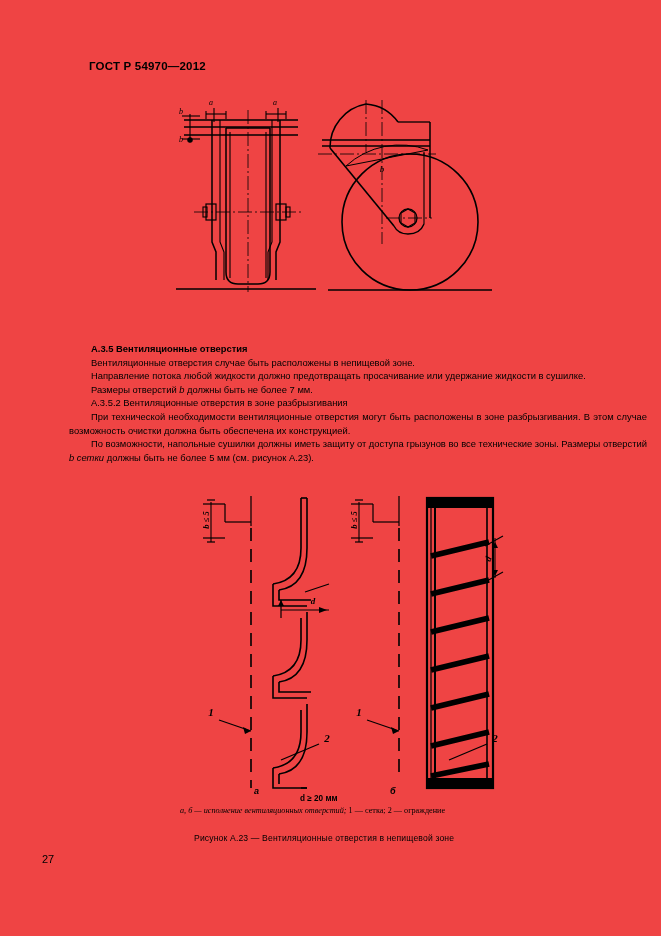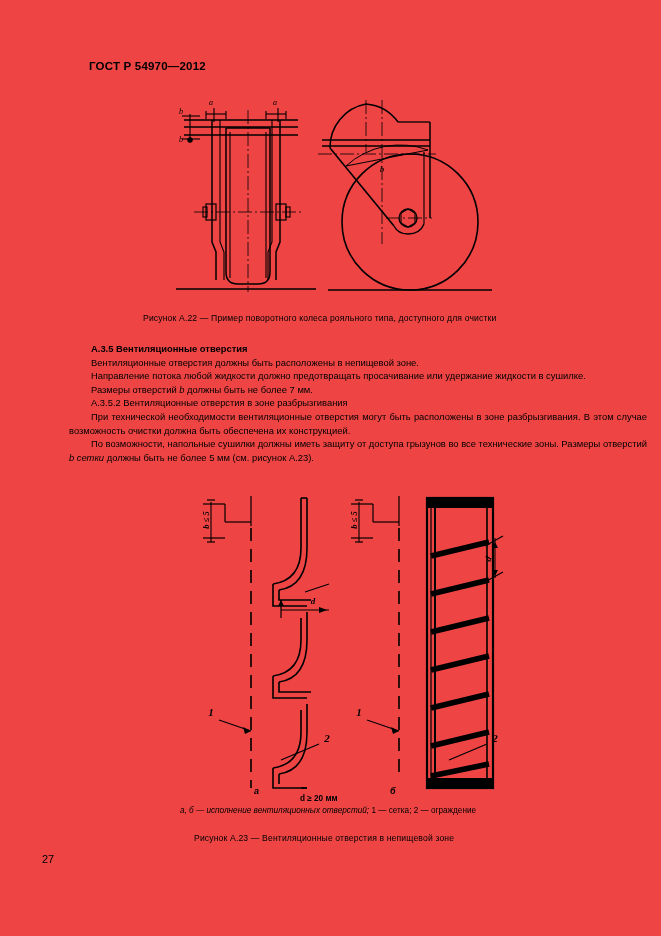--- a/index.html
+++ b/index.html
@@ -43,21 +43,21 @@
     letter-spacing: 0.15px;
     white-space: nowrap;
   }
   .fig-caption-22 { left: 143px; top: 313px; }
   .fig-caption-23 { left: 194px; top: 833px; }
   .fig-subcaption {
     position: absolute;
     font-size: 8.2px;
     white-space: nowrap;
   }
-  .fig-subcaption-23 { left: 180px; top: 806px; }
+  .fig-subcaption-23 { left: 180px; top: 806px; font-family: Liberation Serif, serif; }
   .fig-subcaption-23 i { font-style: italic; }
 
   
   .body-block {
     position: absolute;
     left: 41px;
     top: 342px;
     width: 578px;
     font-size: 9.4px;
     line-height: 13.6px;
@@ -179,28 +179,27 @@
       </g>
 
       <text x="41" y="13" font-family="Liberation Serif, serif" font-size="8" font-style="italic" fill="#000" text-anchor="middle">a</text>
       <text x="105" y="13" font-family="Liberation Serif, serif" font-size="8" font-style="italic" fill="#000" text-anchor="middle">a</text>
       <text x="11" y="22" font-family="Liberation Serif, serif" font-size="8" font-style="italic" fill="#000" text-anchor="middle">b</text>
       <text x="11" y="50" font-family="Liberation Serif, serif" font-size="8" font-style="italic" fill="#000" text-anchor="middle">b</text>
       <text x="212" y="80" font-family="Liberation Serif, serif" font-size="9" font-style="italic" fill="#000" text-anchor="middle">b</text>
     </svg>
   </div>
 
-  <div class="fig-caption fig-caption-22">Рисунок  А.22 — Пример поворотного колеса рояльного типа, доступного для очистки</div>
 
   <div class="body-block">
     <p class="ind bold">
       <span>А.3.5  Вентиляционные отверстия</span>
     </p>
     <p class="ind nojust">
-      <span>Вентиляционные отверстия должны быть расположены в непищевой зоне.</span>
+      <span>Вентиляционные отверстия случае быть расположены в непищевой зоне.</span>
     </p>
     <p class="ind">
       <span>Направление потока любой жидкости должно предотвращать просачивание или удержание жидкости в сушилке.</span>
     </p>
     <p class="ind nojust">
       <span>Размеры отверстий </span><i>b</i><span> должны быть не более 7 мм.</span>
     </p>
     <p class="ind nojust">
       <span>А.3.5.2  Вентиляционные отверстия в зоне разбрызгивания</span>
     </p>

